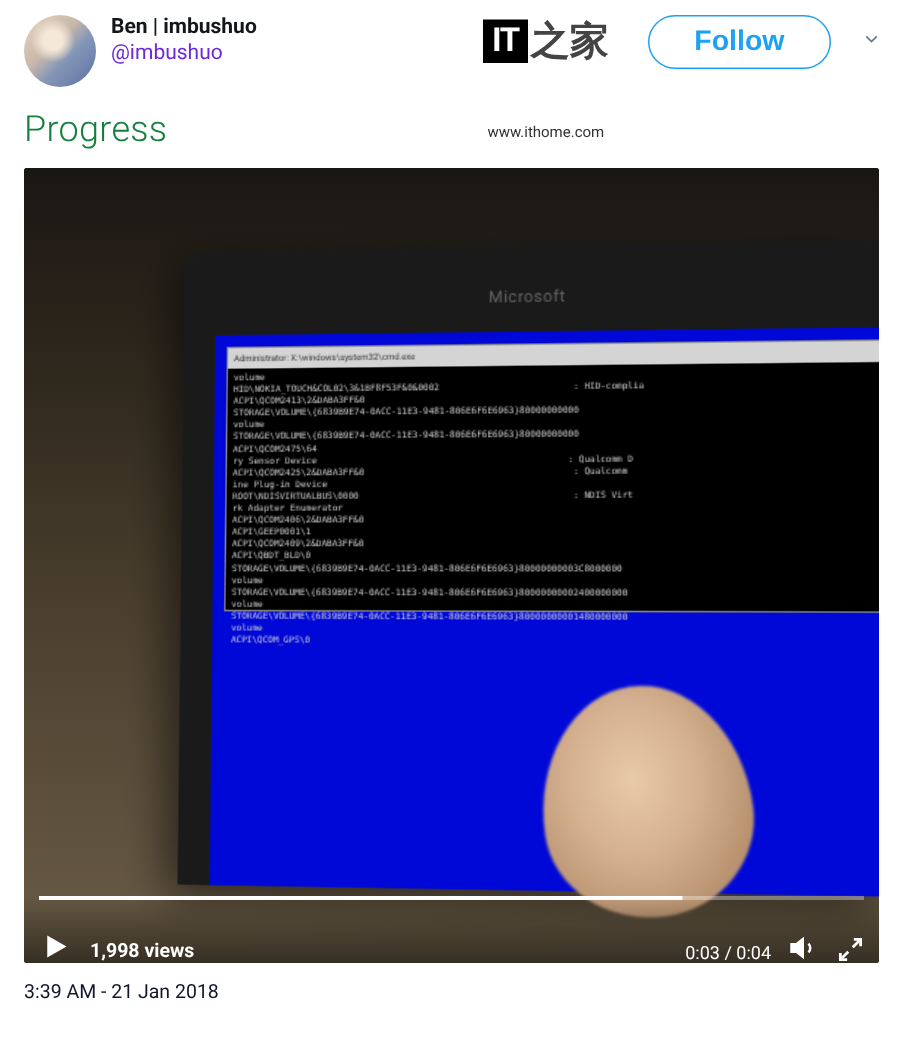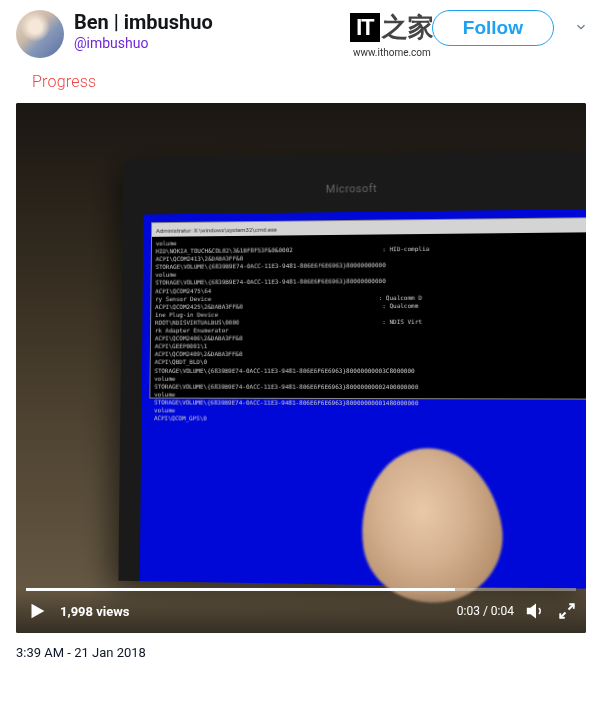--- a/index.html
+++ b/index.html
@@ -30,35 +30,36 @@
     }
     .avatar::after {
       content: "";
       position: absolute;
       inset: 0;
       background: radial-gradient(circle at 40% 35%, #f5e8d8 0%, #f5e8d8 15%, transparent 35%);
     }
     .user-info { flex: 1; }
     .display-name {
       font-weight: bold;
-      font-size: 20px;
+      font-size: 14px;
       color: #14171a;
     }
     .username {
       font-size: 14px;
       color: #6d28d9;
       margin-top: 1px;
     }
     .watermark {
       position: absolute;
-      left: 334px;
+      left: 306px;
       top: 0;
       display: flex;
       flex-direction: column;
       align-items: center;
+      gap: 20px;
     }
     .watermark-logo {
       display: flex;
       align-items: center;
       gap: 2px;
     }
     .it-box {
       background: #000;
       color: #fff;
       font-weight: bold;
@@ -67,21 +68,21 @@
       letter-spacing: -1px;
     }
     .home-char {
       font-size: 26px;
       color: #444;
       font-weight: bold;
     }
     .watermark-url {
       font-size: 10px;
       color: #333;
-      margin-top: 2px;
+      margin-top: 18px;
     }
     .header-actions {
       display: flex;
       align-items: center;
       gap: 20px;
     }
     .follow-btn {
       border: 1px solid #1da1f2;
       color: #1da1f2;
       background: #fff;
@@ -89,23 +90,23 @@
       padding: 6px 30px;
       font-size: 19px;
       font-weight: bold;
       cursor: pointer;
     }
     .chevron {
       color: #657786;
       font-size: 14px;
     }
     .tweet-text {
-      font-size: 16px;
-      color: #ef4444;
-      margin: 14px 16px 12px;
+      font-size: 24px;
+      color: #15803d;
+      margin: 14px 0 12px;
       font-weight: 300;
       letter-spacing: 0.2px;
     }
     .video-card {
       width: 570px;
       height: 530px;
       background: #2a2520;
       position: relative;
       border-radius: 2px;
       overflow: hidden;
@@ -179,21 +180,21 @@
       background: radial-gradient(ellipse at 45% 40%, #e8c9a8 0%, #d4b090 40%, #b8926f 75%, #8a6b4f 100%);
       border-radius: 50% 50% 48% 52% / 58% 58% 42% 42%;
       transform: rotate(-8deg);
       filter: blur(1px);
     }
     .controls {
       position: absolute;
       left: 0; right: 0; bottom: 0;
       height: 44px;
       display: flex;
-      align-items: center;
+      align-items: flex-end;
       padding: 0 10px;
       color: #fff;
       gap: 12px;
       background: linear-gradient(transparent, rgba(0,0,0,0.5));
     }
     .progress-track {
       position: absolute;
       left: 10px; right: 10px; bottom: 42px;
       height: 3px;
       background: rgba(255,255,255,0.35);

